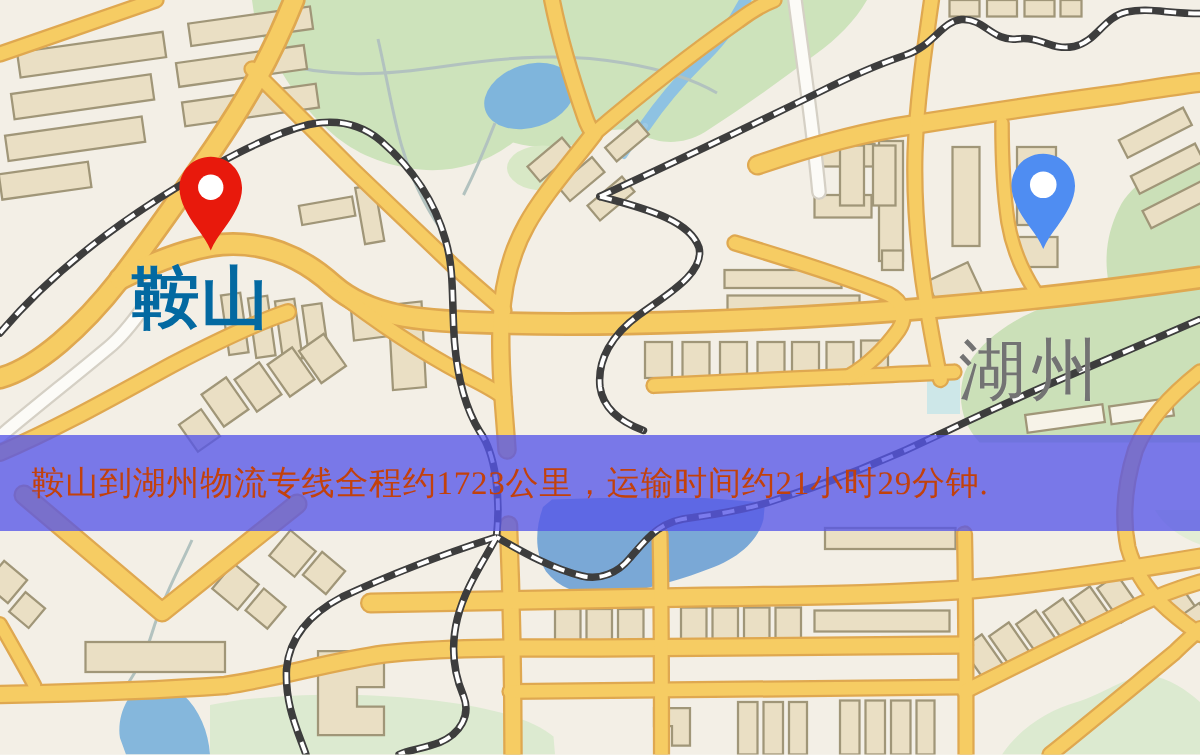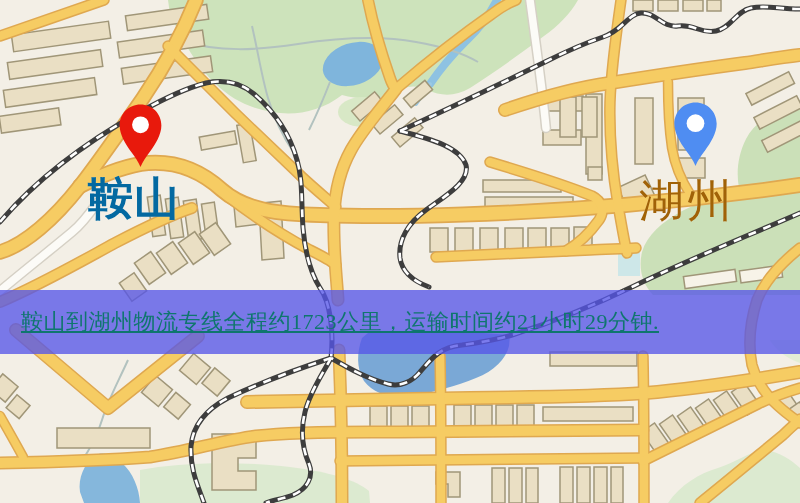--- a/index.html
+++ b/index.html
@@ -273,19 +273,19 @@
     <circle cx="23" cy="22.5" r="8.7" fill="#ffffff"></circle>
   </svg>
 
   <svg id="dest-pin" class="pin" viewBox="0 0 46 68" xmlns="http://www.w3.org/2000/svg">
     <path d="M23,1.5 C10.8,1.5 1.5,11 1.5,23.2 C1.5,32.5 7.5,42.5 13.5,50.5 C17.5,55.8 20.8,60.5 23,66 C25.2,60.5 28.5,55.8 32.5,50.5 C38.5,42.5 44.5,32.5 44.5,23.2 C44.5,11 35.2,1.5 23,1.5 Z" fill="#4f8df2"></path>
     <circle cx="23" cy="22.5" r="9" fill="#ffffff"></circle>
   </svg>
 
   <div id="origin-label" class="city-label" style="color: #0369a1;">鞍山</div>
 
-  <div id="dest-label" class="city-label" style="color: #a16207;">湖州</div>
+  <div id="dest-label" class="city-label" style="color: #737373; margin-top: 46px;">湖州</div>
 
   <div id="route-banner" style="background: rgba(86, 86, 232, 0.78);">
-    <span style="color: #0f766e; text-decoration: underline;">鞍山到湖州物流专线全程约1723公里，运输时间约21小时29分钟.</span>
+    <span style="color: #c2410c;">鞍山到湖州物流专线全程约1723公里，运输时间约21小时29分钟.</span>
   </div>
 
 </div>
 
 </body></html>

